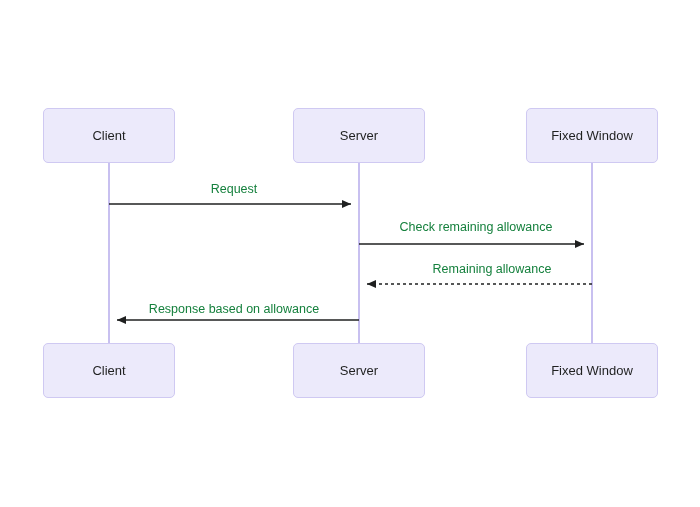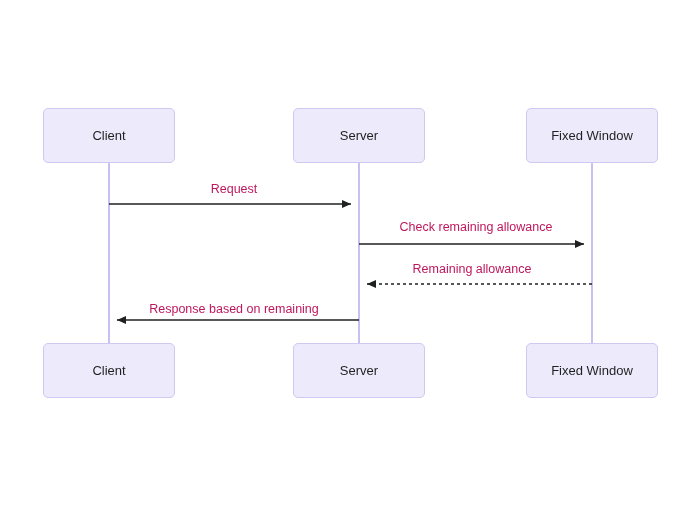--- a/index.html
+++ b/index.html
@@ -36,21 +36,21 @@
     font-family: "Liberation Sans", sans-serif;
     font-size: 13px;
     color: #1f2020;
     line-height: 1;
     white-space: nowrap;
   }
   .msg-label {
     position: absolute;
     font-family: "Liberation Sans", sans-serif;
     font-size: 12.5px;
-    color: #be185d;
+    color: #15803d;
     white-space: nowrap;
     text-align: center;
     transform: translateX(-50%);
     line-height: 1;
   }
 </style>
 </head>
 <body>
 
 <div id="canvas">
@@ -97,16 +97,16 @@
   </div>
   <div class="actor-box" style="left:293px; top:343px; width:132px; height:55px;">
     <span class="actor-label">Server</span>
   </div>
   <div class="actor-box" style="left:526px; top:343px; width:132px; height:55px;">
     <span class="actor-label">Fixed Window</span>
   </div>
 
   <div class="msg-label" style="left:234px; top:183px;">Request</div>
   <div class="msg-label" style="left:476px; top:221px;">Check remaining allowance</div>
-  <div class="msg-label" style="left:472px; top:263px;">Remaining allowance</div>
-  <div class="msg-label" style="left:234px; top:303px;">Response based on remaining</div>
+  <div class="msg-label" style="left:492px; top:263px;">Remaining allowance</div>
+  <div class="msg-label" style="left:234px; top:303px;">Response based on allowance</div>
 
 </div>
 
 </body></html>

